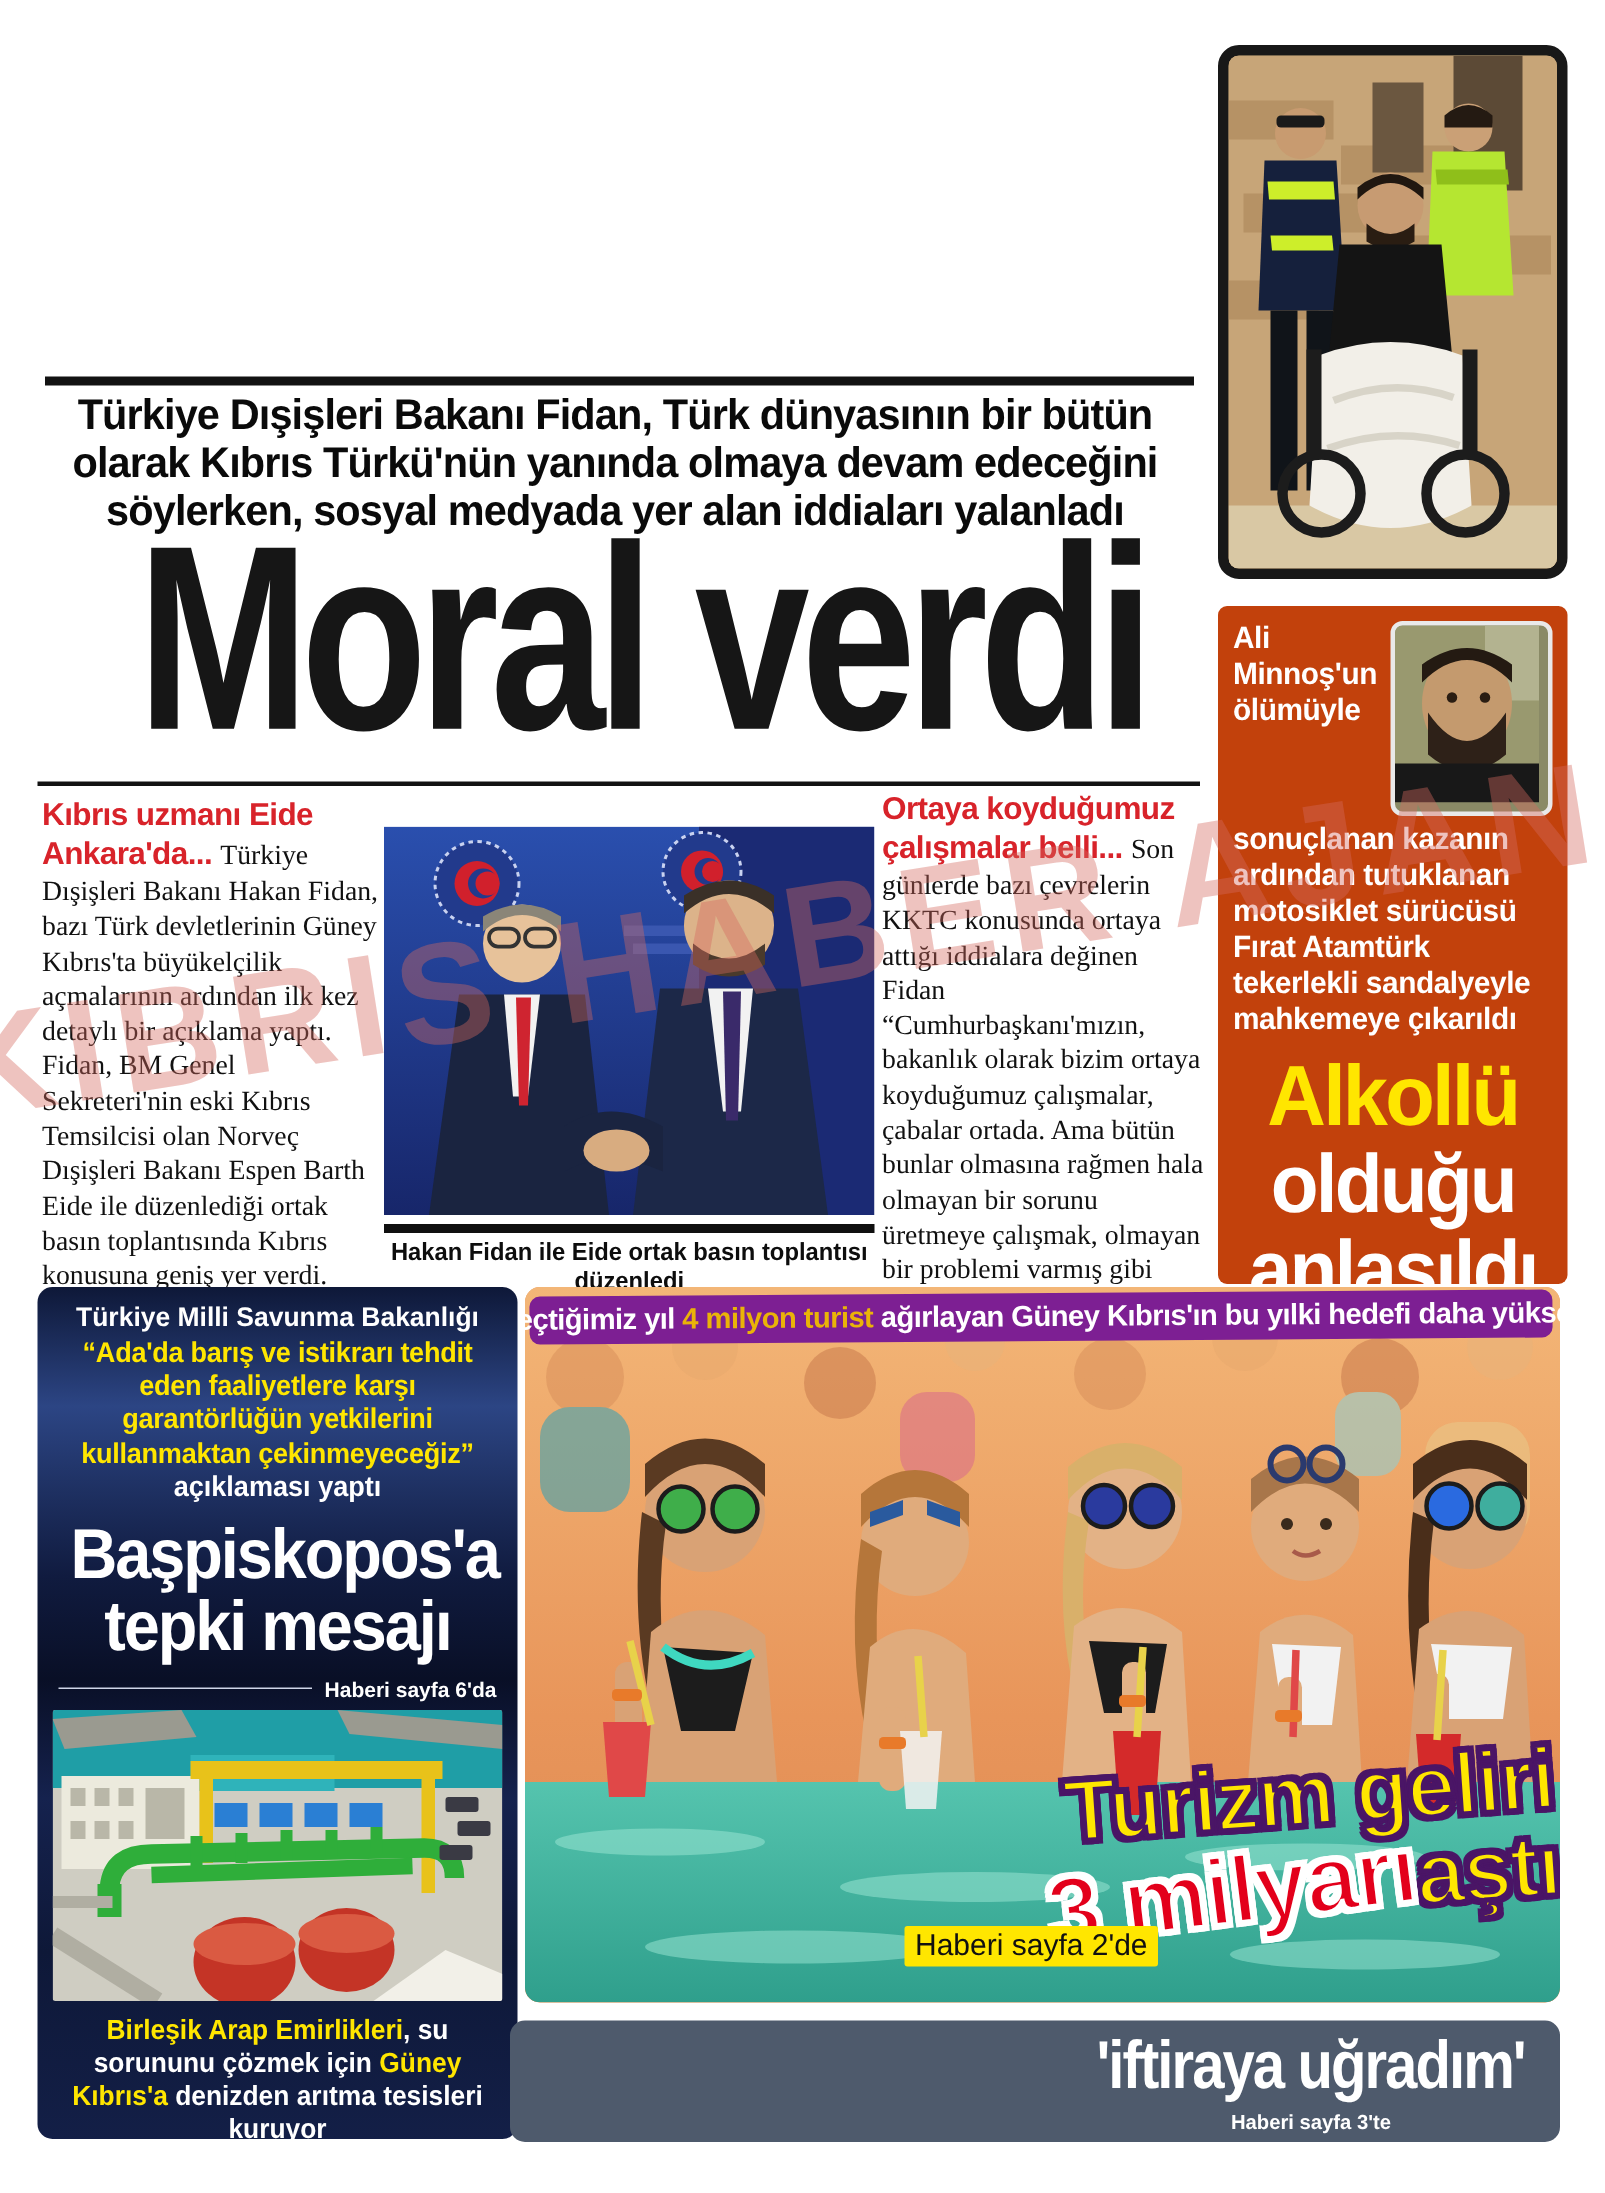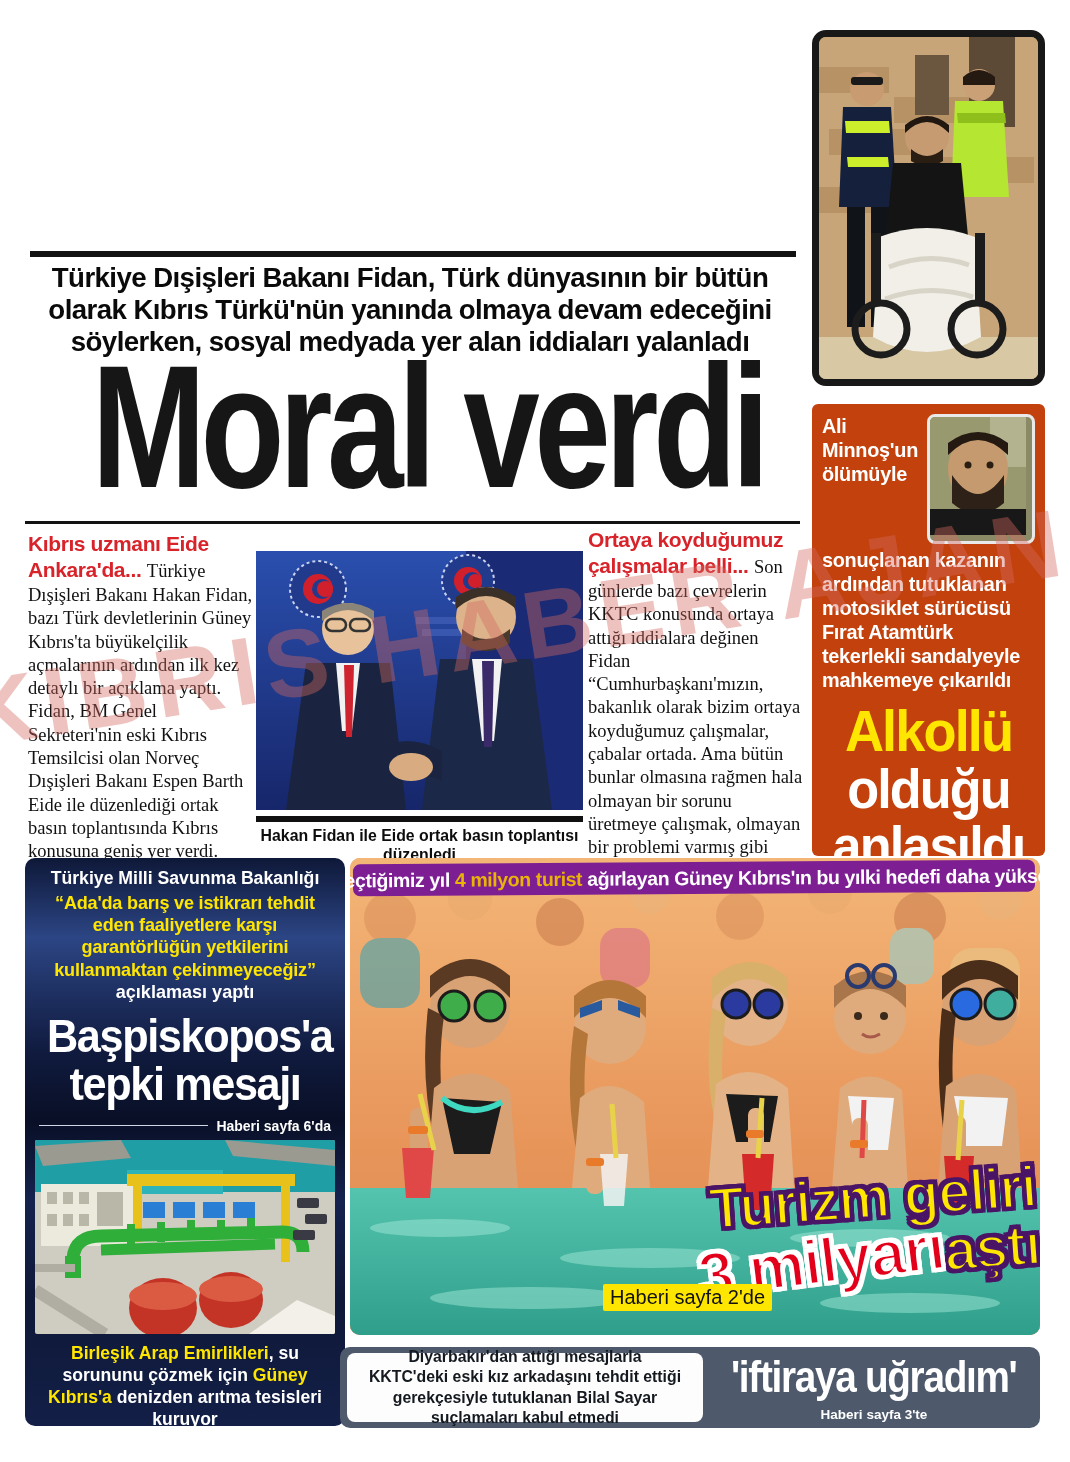--- a/index.html
+++ b/index.html
@@ -429,23 +429,20 @@
         <span>ağırlayan Güney Kıbrıs'ın bu yılki hedefi daha yüksek</span>
       </div>
     <div class="tourism">
       <div class="t-line1">Turizm geliri</div>
       <div><span class="t-red">3 milyarı</span><span class="t-line1">aştı</span></div>
     </div>
     <div class="pool-chip">Haberi sayfa 2'de</div>
   </div>
 
   <div class="bottom-strip">
-    <div class="bottom-white">
-      <div class="inner">Diyarbakır'dan attığı mesajlarla KKTC'deki eski kız arkadaşını tehdit ettiği gerekçesiyle tutuklanan Bilal Sayar suçlamaları kabul etmedi</div>
-    </div>
     <div class="bottom-quote">'iftiraya uğradım'</div>
     <div class="bottom-ref-row">
       <div class="bottom-ref-line"></div>
       <div class="bottom-ref">Haberi sayfa 3'te</div>
     </div>
   </div>
 
   <div class="watermark">KIBRIS HABER AJANS</div>
 
 </div>

